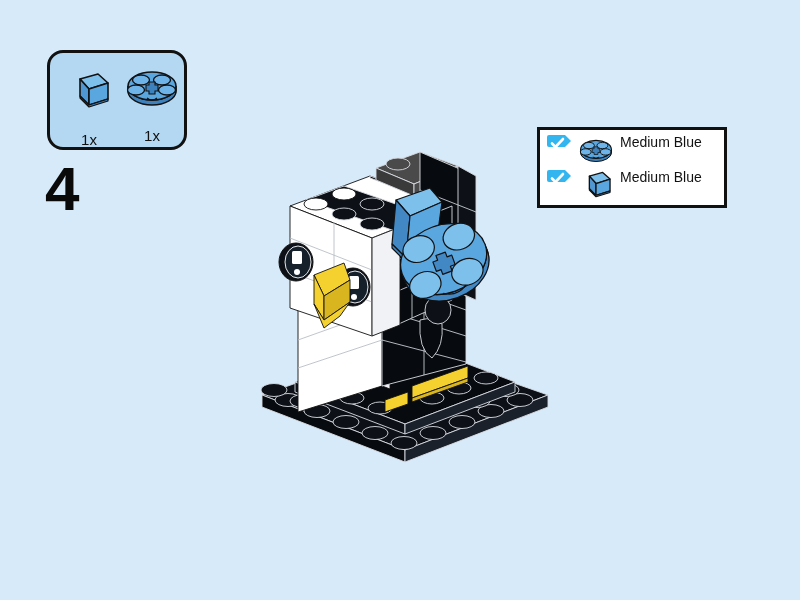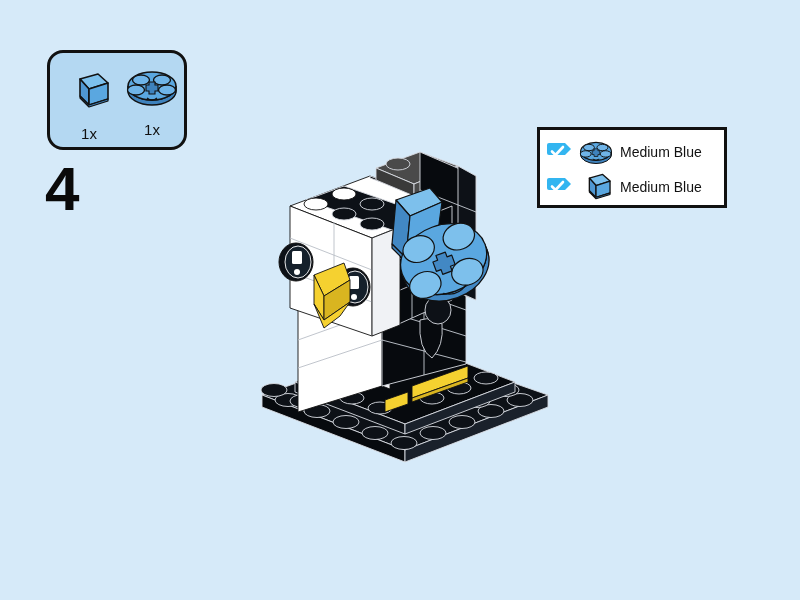--- a/index.html
+++ b/index.html
@@ -41,21 +41,21 @@
     height: 52px;
     display: flex;
     align-items: center;
     justify-content: center;
   }
   .part-qty {
     font-size: 15px;
     color: #111;
     font-weight: 400;
     line-height: 16px;
-    margin-top: 9px;
+    margin-top: 15px;
   }
 
   
   .step-number {
     position: absolute;
     left: 45px;
     top: 158px;
     font-size: 62px;
     font-weight: bold;
     color: #0a0a0a;
@@ -70,21 +70,20 @@
     top: 127px;
     width: 190px;
     height: 81px;
     background: #ffffff;
     border: 3px solid #111111;
     box-sizing: border-box;
     padding: 4px 6px;
   }
   .legend-row {
     display: flex;
-    align-items: center;
     height: 35px;
     gap: 4px;
   }
   .legend-check {
     flex: 0 0 auto;
     width: 26px;
     height: 20px;
     position: relative;
   }
   .legend-swatch {

